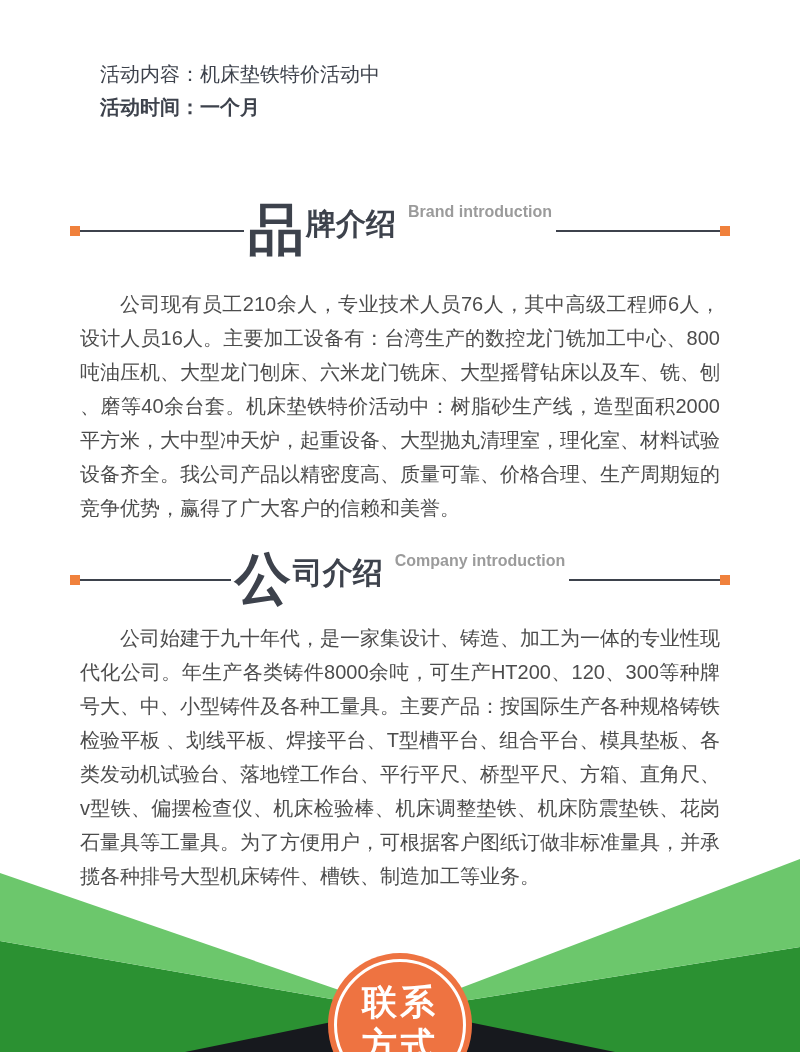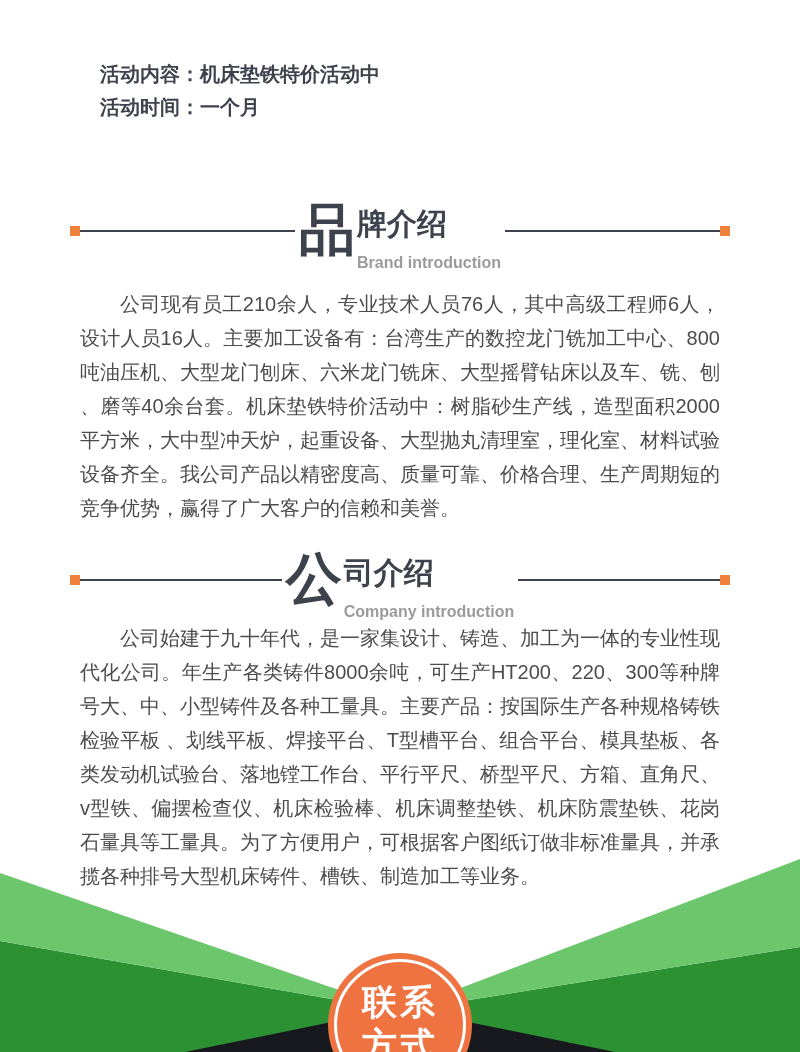--- a/index.html
+++ b/index.html
@@ -14,21 +14,21 @@
     color: #3d424c;
   }
 
   
   .activity { margin: 62px 82px 0 100px; }
   .activity-row1 {
     display: flex;
     justify-content: space-between;
     width: 618px;
     font-size: 20px;
-    font-weight: bold;
+    font-weight: normal;
     color: #3d424c;
     line-height: 24px;
   }
   .activity-row2 {
     margin-top: 9px;
     font-size: 20px;
     font-weight: bold;
     color: #3d424c;
     line-height: 24px;
   }
@@ -48,21 +48,21 @@
   }
   .accent-square { width: 10px; height: 10px; background: #f0813c; flex: 0 0 auto; }
   .hr-line { flex: 1; height: 2px; background: #3d424c; }
   .title-block { display: flex; padding: 0 4px; }
   .big-char {
     font-size: 56px;
     line-height: 56px;
     font-weight: bold;
     letter-spacing: 0;
   }
-  .title-col { display: flex; flex-direction: column; margin-left: 2px; gap: 12px; }
+  .title-col { display: flex; flex-direction: row; margin-left: 2px; gap: 12px; }
   .title-rest { font-size: 30px; line-height: 34px; font-weight: bold; margin-top: 5px; }
   .sec-subtitle { font-size: 16px; line-height: 15px; color: #9b9b9b; margin-top: 2px; white-space: nowrap; font-weight: bold; }
 
   .hdr-1 { margin-top: 83px; }
   .hdr-2 { margin-top: 26px; }
 
   
   .sec-body {
     margin: 25px 80px 0 80px;
     font-size: 20px;
@@ -158,21 +158,21 @@
         <span class="title-rest">司介绍</span>
         <span class="sec-subtitle">Company introduction</span>
       </span>
     </div>
     <div class="line-wrap">
       <div class="hr-line"></div>
       <div class="accent-square"></div>
     </div>
   </div>
 
-  <div class="sec-body body-2">公司始建于九十年代，是一家集设计、铸造、加工为一体的专业性现代化公司。年生产各类铸件8000余吨，可生产HT200、220、300等种牌号大、中、小型铸件及各种工量具。主要产品：按国际生产各种规格铸铁检验平板 、划线平板、焊接平台、T型槽平台、组合平台、模具垫板、各类发动机试验台、落地镗工作台、平行平尺、桥型平尺、方箱、直角尺、v型铁、偏摆检查仪、机床检验棒、机床调整垫铁、机床防震垫铁、花岗石量具等工量具。为了方便用户，可根据客户图纸订做非标准量具，并承揽各种排号大型机床铸件、槽铁、制造加工等业务。</div>
+  <div class="sec-body body-2">公司始建于九十年代，是一家集设计、铸造、加工为一体的专业性现代化公司。年生产各类铸件8000余吨，可生产HT200、120、300等种牌号大、中、小型铸件及各种工量具。主要产品：按国际生产各种规格铸铁检验平板 、划线平板、焊接平台、T型槽平台、组合平台、模具垫板、各类发动机试验台、落地镗工作台、平行平尺、桥型平尺、方箱、直角尺、v型铁、偏摆检查仪、机床检验棒、机床调整垫铁、机床防震垫铁、花岗石量具等工量具。为了方便用户，可根据客户图纸订做非标准量具，并承揽各种排号大型机床铸件、槽铁、制造加工等业务。</div>
 
   <svg class="footer-shapes" viewBox="0 0 800 202" preserveAspectRatio="none" xmlns="http://www.w3.org/2000/svg">
     <polygon points="0,91 400,161 800,97 800,202 0,202" fill="#2b9132"></polygon>
     <polygon points="0,23 0,91 400,161" fill="#6cc76c"></polygon>
     <polygon points="800,9 800,97 400,161" fill="#6cc76c"></polygon>
     <polygon points="185,202 400,158 615,202" fill="#17191e"></polygon>
   </svg>
 
   <div class="contact-badge">
     <div class="badge-ring"></div>

